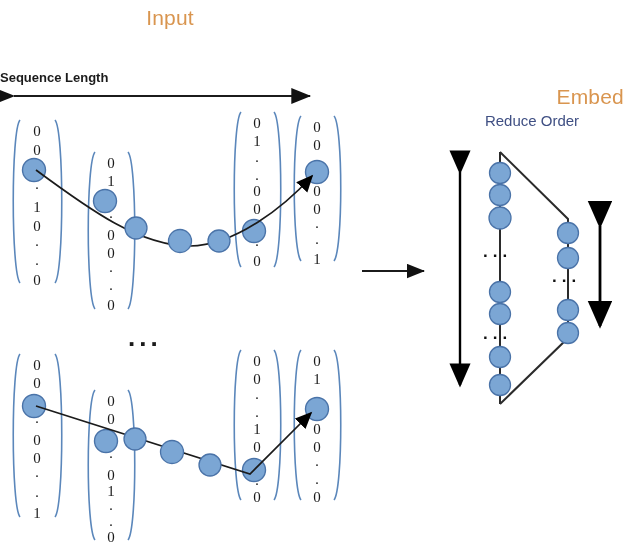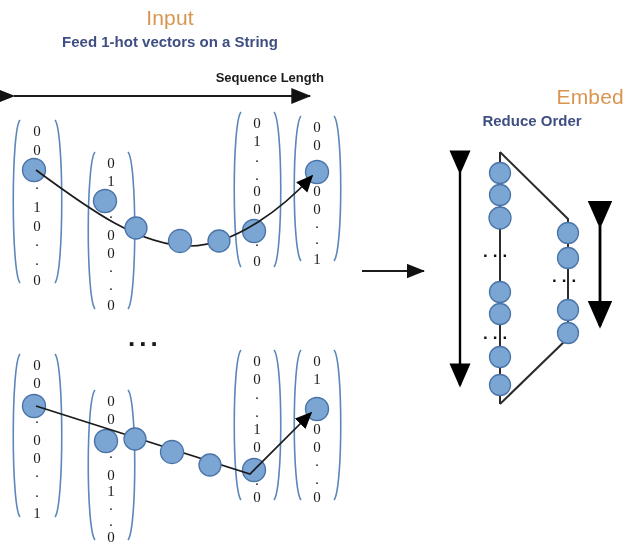--- a/index.html
+++ b/index.html
@@ -19,39 +19,38 @@
   .sub-input{
     left:0;top:33px;width:340px;text-align:center;
     color:#3f4f83;font-size:15px;font-weight:bold;
   }
   .title-embed{
     left:440px;top:85px;width:184px;text-align:right;
     color:#d9954f;font-size:21px;letter-spacing:.2px;
   }
   .sub-embed{
     left:440px;top:112px;width:184px;text-align:center;
-    color:#3f4f83;font-size:15px;font-weight:bold;
+    color:#3f4f83;font-size:15px;font-weight:normal;
   }
   .seqlbl{
-    left:0;top:70px;width:324px;text-align:right;
+    left:0;top:70px;width:324px;text-align:left;
     color:#1b1b1b;font-size:13px;font-weight:bold;
   }
   svg.layer{position:absolute;left:0;top:0;width:624px;height:552px;}
   .ell{
     position:absolute;color:#1b1b1b;font-size:26px;font-weight:bold;
     letter-spacing:4px;line-height:1;
   }
 </style>
 </head>
 <body>
 
 <div class="stage">
 
   <div class="lbl title-input">Input</div>
-  <div class="lbl sub-input">Feed 1-hot vectors on a String</div>
   <div class="lbl seqlbl">Sequence Length</div>
 
   <div class="lbl title-embed">Embed</div>
   <div class="lbl sub-embed">Reduce Order</div>
 
   <div class="ell" style="left:128px;top:324px;">...</div>
 
   <svg class="layer" viewBox="0 0 624 552">
     <defs>
       <marker id="ah" markerWidth="9" markerHeight="9" refX="7.6" refY="3.2" orient="auto">

